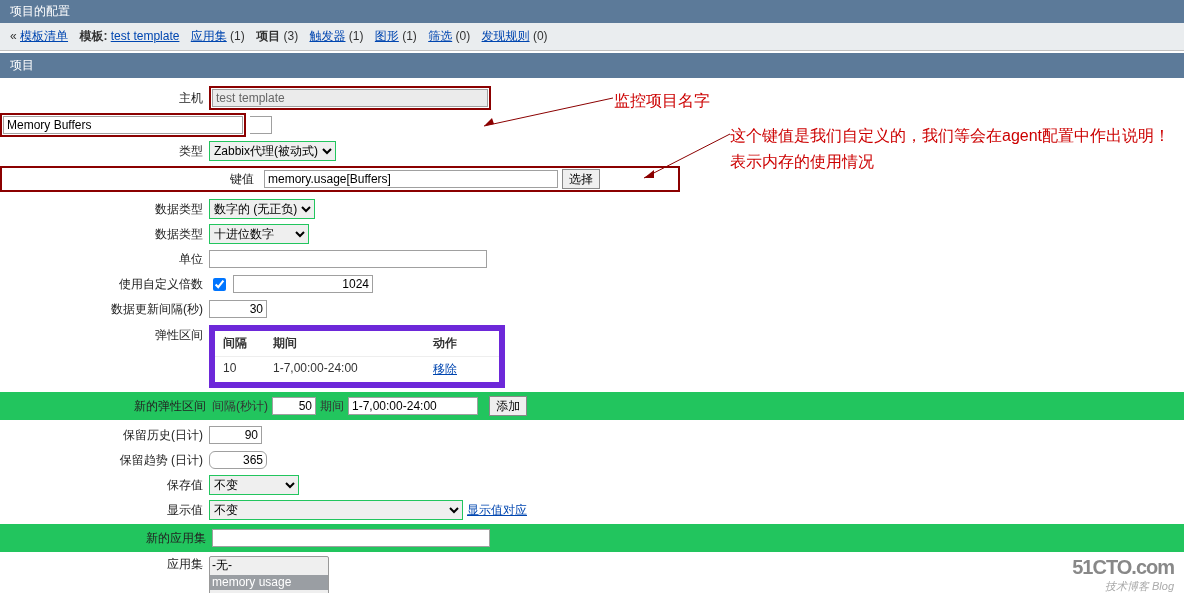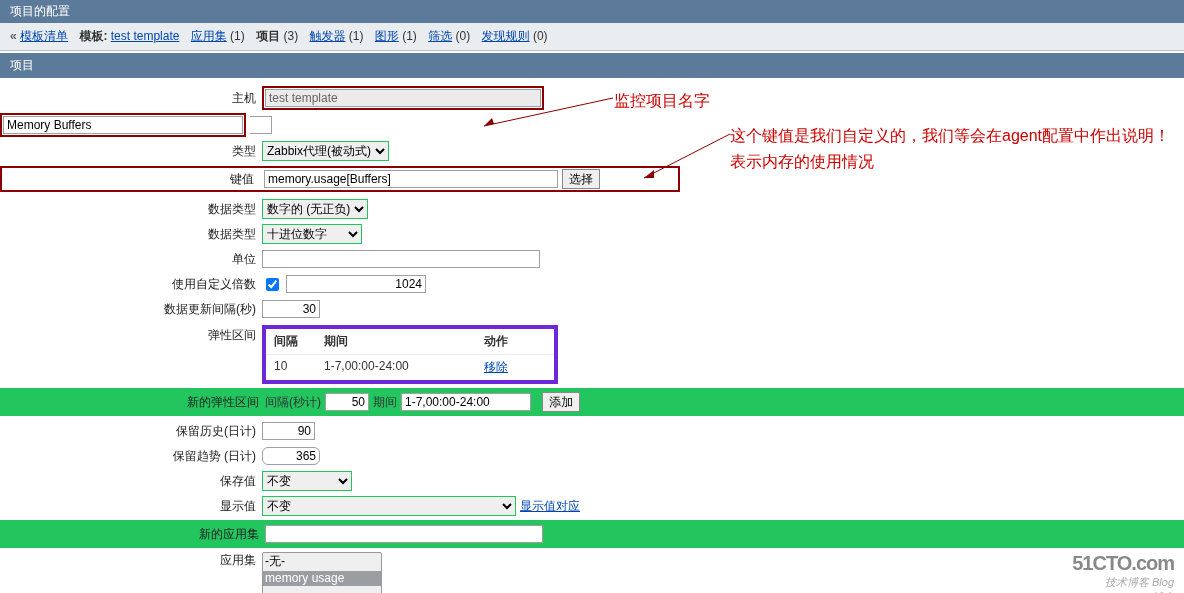--- a/index.html
+++ b/index.html
@@ -5,29 +5,29 @@
   * { box-sizing: border-box; }
   body { margin: 0; padding: 0; font-family: Arial, sans-serif; font-size: 12px; color: #333; background: #fff; }
   .header-bar { background: #5c7a99; color: #fff; padding: 3px 10px; font-size: 12px; }
   .nav-bar { background: #eaedef; border-bottom: 1px solid #c0c0c0; padding: 5px 10px; font-size: 12px; }
   .nav-bar a { color: #0046b0; text-decoration: underline; cursor: pointer; }
   .nav-bar .sep { margin: 0 4px; }
   .nav-bar .bold { font-weight: bold; color: #333; }
   .section-bar { background: #5c7a99; color: #fff; padding: 4px 10px; font-size: 12px; margin-top: 2px; }
   .form-area { padding: 8px 0; position: relative; }
   .form-row { display: flex; align-items: center; margin-bottom: 3px; min-height: 22px; }
-  .form-label { width: 262px; text-align: right; padding-right: 6px; color: #222; }
+  .form-label { width: 209px; text-align: right; padding-right: 6px; color: #222; }
   .form-control { display: flex; align-items: center; gap: 4px; }
   input[type="text"] { font-family: Arial, sans-serif; font-size: 12px; padding: 1px 3px; border: 1px solid #a0a0a0; height: 18px; }
   input[readonly] { background: #ebebeb; color: #666; }
   select { font-family: Arial, sans-serif; font-size: 12px; border: 1px solid #22c55e; height: 20px; background: #efefef; }
   button.btn { font-size:12px; padding:0 6px; border:1px solid #888; background:#efefef; height:20px; cursor:pointer; }
   .box-host { border: 2px solid #8b0000; padding: 1px; }
   .box-key { border: 2px solid #8b0000; padding: 2px 4px; display: flex; align-items: center; gap: 4px; }
-  .interval-table { width: 296px; border: 4px solid #6d28d9; margin-top: 2px; }
+  .interval-table { width: 296px; border: 6px solid #6d28d9; margin-top: 2px; }
   .interval-table div.row { display: flex; padding: 4px 8px; }
   .interval-table .h { font-weight: bold; background: #fff; border-bottom: 1px solid #eee; }
   .interval-table .c1 { width: 50px; }
   .interval-table .c2 { width: 160px; }
   .interval-table .c3 { flex:1; text-align: left; }
   .interval-table a { color: #0046b0; text-decoration: underline; cursor:pointer; }
   .green-row { background: #22c55e; padding: 3px 3px; }
   .app-listbox { width:120px; height:48px; font-size:12px; border:1px solid #999; }
   .app-listbox option.sel { background:#9a9ea3; color:#fff; }
   a.link { color:#0046b0; text-decoration: underline; cursor:pointer; }

